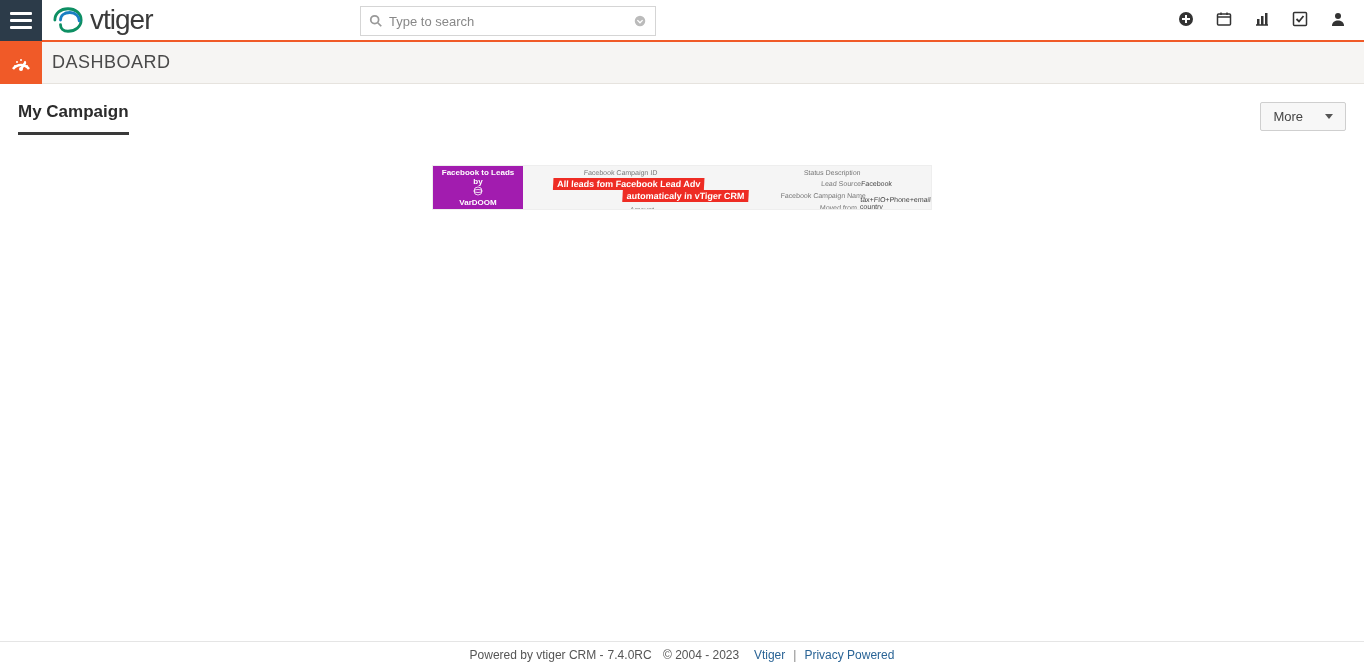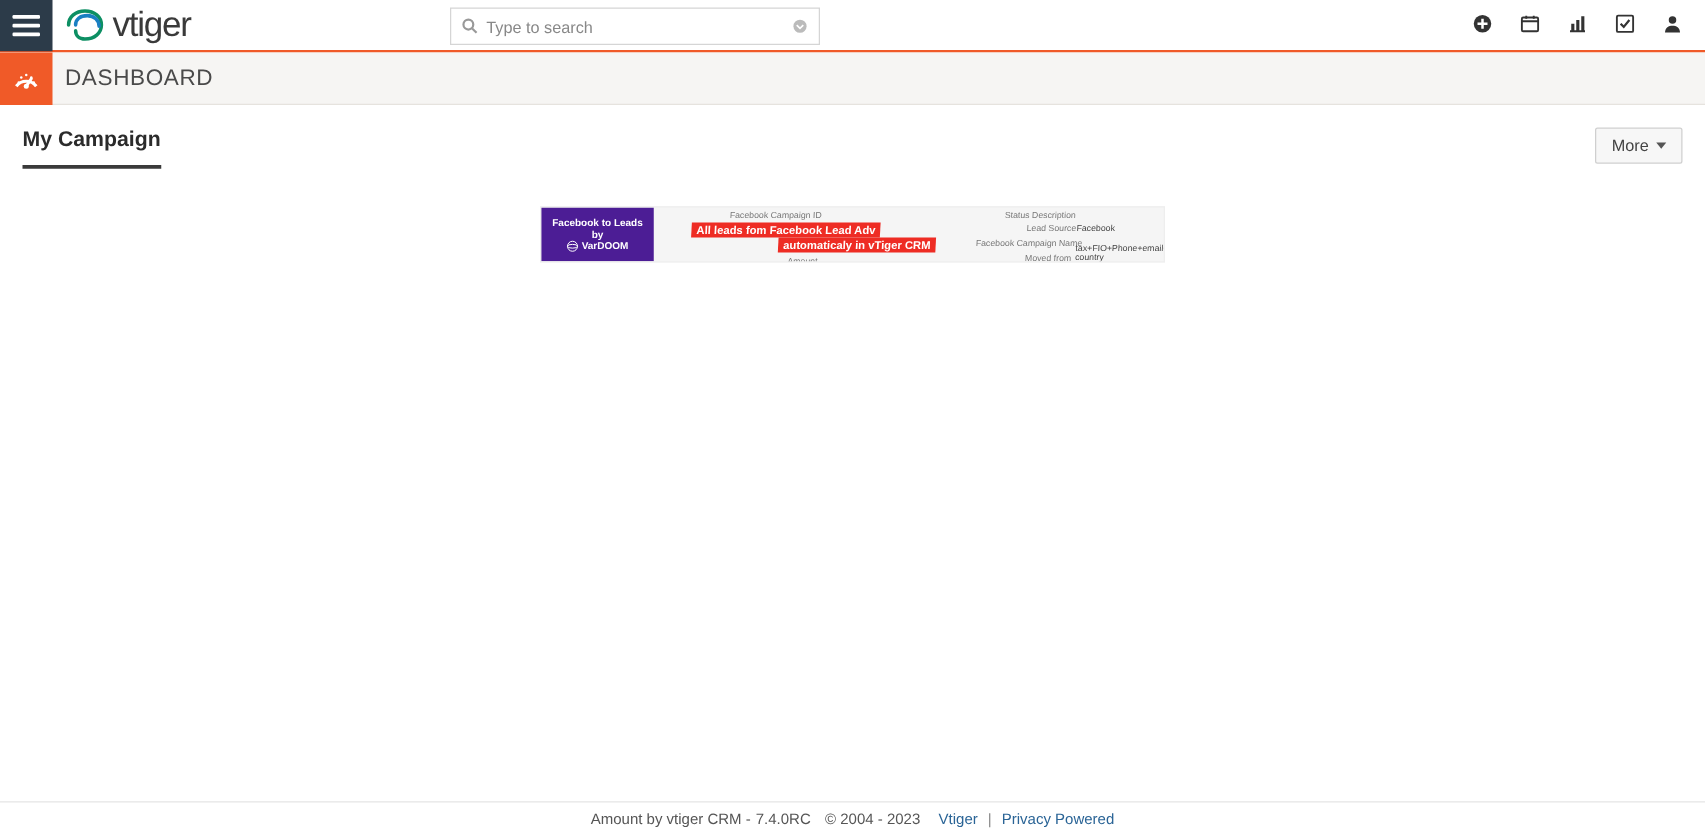--- a/index.html
+++ b/index.html
@@ -106,21 +106,21 @@
     border-bottom: 3px solid #3a3a3a;
     display: inline-block;
   }
   .btn {
     background: #f7f7f7;
     border: 1px solid #cfcfcf;
     padding: 6px 12px;
     font-size: 13px;
     color: #444;
     cursor: pointer;
-    display: inline-flex; align-items: center; gap: 6px;
+    display: inline-flex; align-items: center; gap: 22px;
     border-radius: 2px;
     margin-left: 38px;
   }
   .caret {
     width: 0; height: 0;
     border-left: 4px solid transparent;
     border-right: 4px solid transparent;
     border-top: 5px solid #555;
     display: inline-block;
   }
@@ -140,21 +140,21 @@
   .banner {
     width: 500px; height: 45px;
     margin: 30px auto 0 auto;
     background: #f5f5f5;
     display: flex;
     border: 1px solid #eee;
     position: relative;
     overflow: hidden;
   }
   .banner-left {
-    width: 90px; background: #4c1d95;
+    width: 90px; background: #a21caf;
     color: #fff; font-size: 8px; text-align: center;
     padding: 4px 4px;
     display: flex; flex-direction: column; align-items: center; justify-content: center;
     font-weight: 700;
   }
   .banner-field {
     position: absolute;
     font-size: 7px;
     color: #777;
     white-space: nowrap;
@@ -276,21 +276,21 @@
       <span>More</span>
       <span class="caret"></span>
     </button>
   </div>
 
 
   <div class="banner">
     <div class="banner-left">
       <div>Facebook to Leads</div>
       <div>by</div>
-      <div style="display:flex;align-items:center;gap:2px;">
+      <div style="display:flex;align-items:center;gap:2px;flex-direction:column;">
         <svg width="10" height="10" viewBox="0 0 10 10">
             <circle cx="5" cy="5" r="4" fill="none" stroke="#fff" stroke-width="0.8"></circle>
             <ellipse cx="5" cy="5" rx="4" ry="1.5" fill="none" stroke="#fff" stroke-width="0.8"></ellipse>
           </svg>
         <span>VarDOOM</span>
       </div>
     </div>
     <div style="flex:1;position:relative;transform:skewX(-3deg);">
       <span class="banner-field" style="left:60px;top:3px;">Facebook Campaign ID</span>
       <span class="banner-field" style="left:280px;top:3px;">Status Description</span>
@@ -300,21 +300,21 @@
       <span class="banner-value" style="left:338px;top:30px;">tax+FIO+Phone+email+ country</span>
       <span class="banner-field" style="left:298px;top:38px;">Moved from</span>
       <span class="banner-field" style="left:108px;top:40px;">Amount</span>
       <div class="banner-badge" style="left:30px;top:12px;">All leads fom Facebook Lead Adv</div>
       <div class="banner-badge" style="left:100px;top:24px;">automaticaly in vTiger CRM</div>
     </div>
   </div>
 </div>
 
 <div class="footer">
-  <span>Amount by vtiger CRM - </span>
+  <span>Powered by vtiger CRM - </span>
   <span>7.4.0RC</span>
   <span>&nbsp;</span>
   <span>© 2004 - 2023</span>
   <span>&nbsp;&nbsp;</span>
   <a>Vtiger</a>
   <span class="sep">|</span>
   <a>Privacy Powered</a>
 </div>
 
 </body></html>

